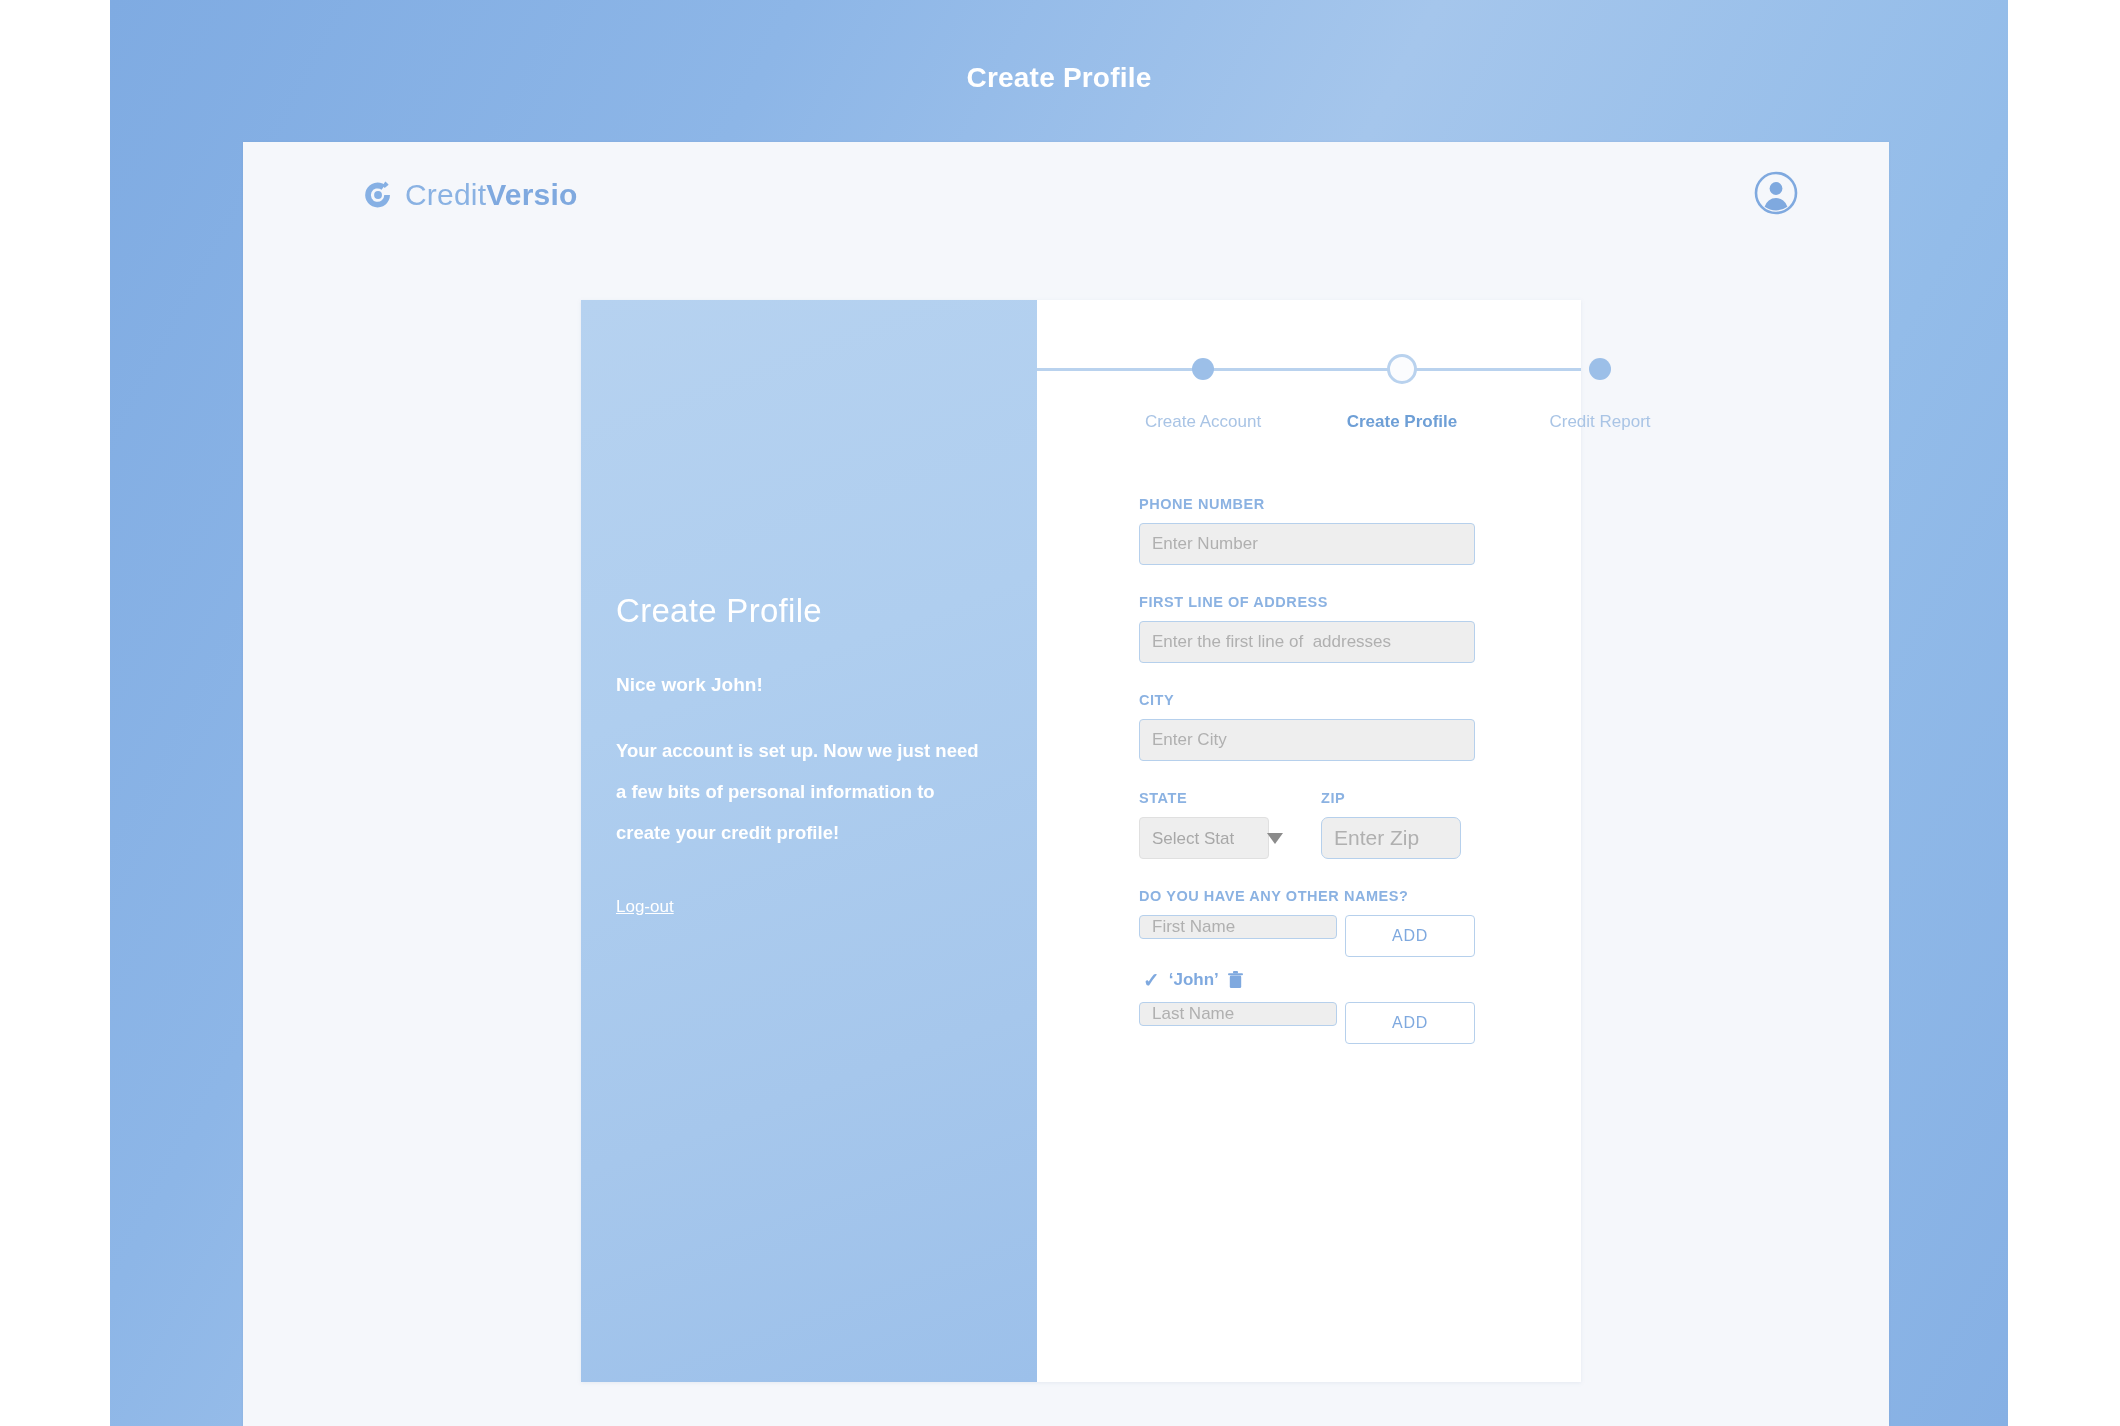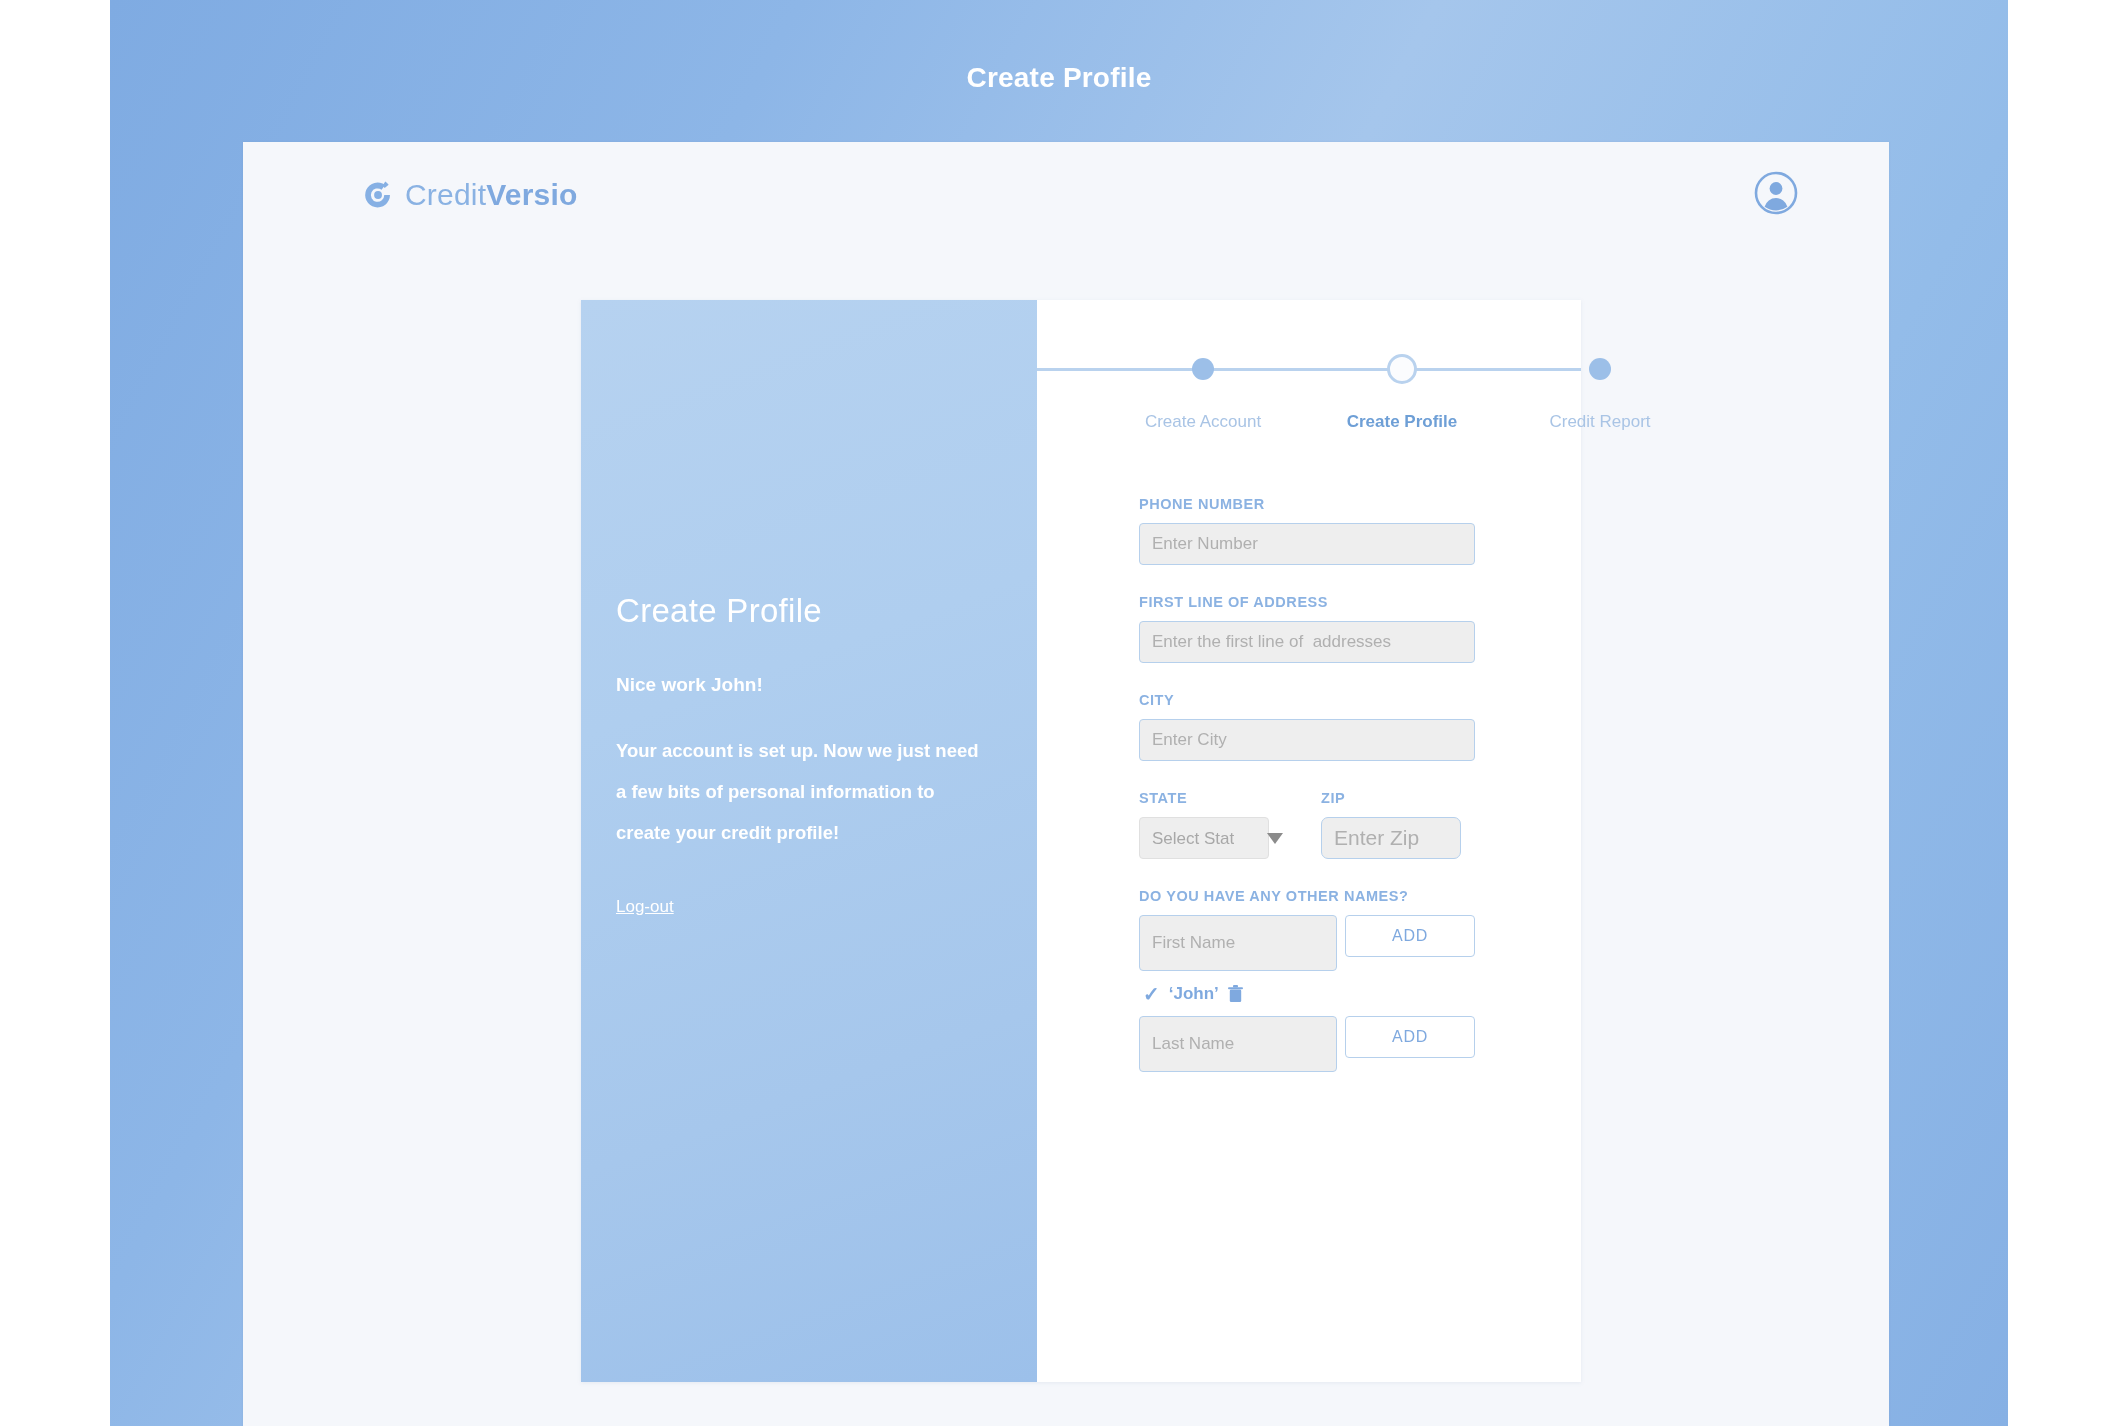--- a/index.html
+++ b/index.html
@@ -275,21 +275,21 @@
     color: #555;
     font-family: "Liberation Sans", sans-serif;
     outline: none;
   }
   .zip-input::placeholder { color: #b0b0b0; }
 
   
   .name-row { display: flex; gap: 8px; }
   .name-input {
     width: 198px;
-    height: 56px;
+    height: 24px;
     background: #eeeeee;
     border: 1px solid #B6D0EC;
     border-radius: 4px;
     padding: 0 12px;
     font-size: 17px;
     color: #1d4ed8;
     font-family: "Liberation Sans", sans-serif;
     outline: none;
   }
   .name-input::placeholder { color: #b0b0b0; }

